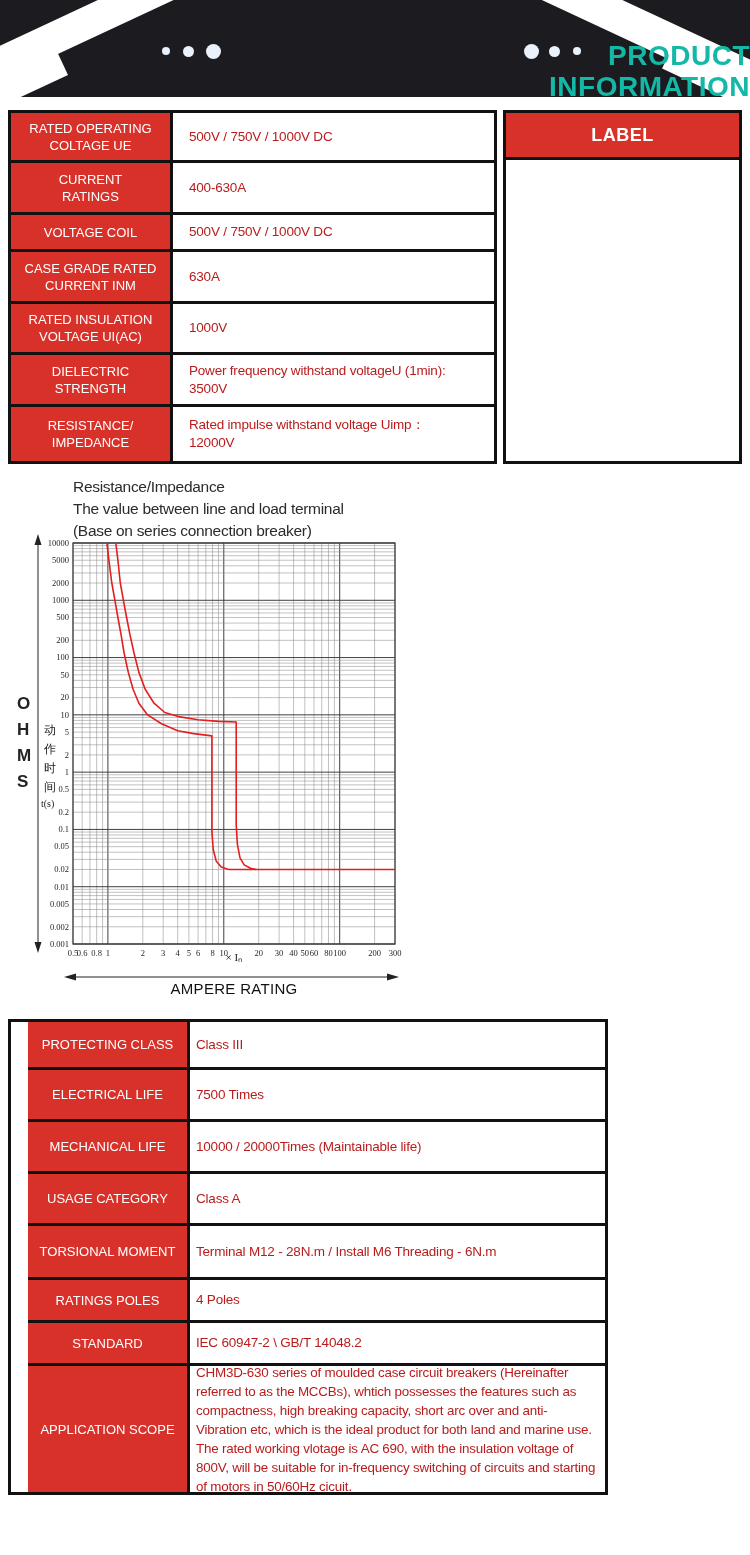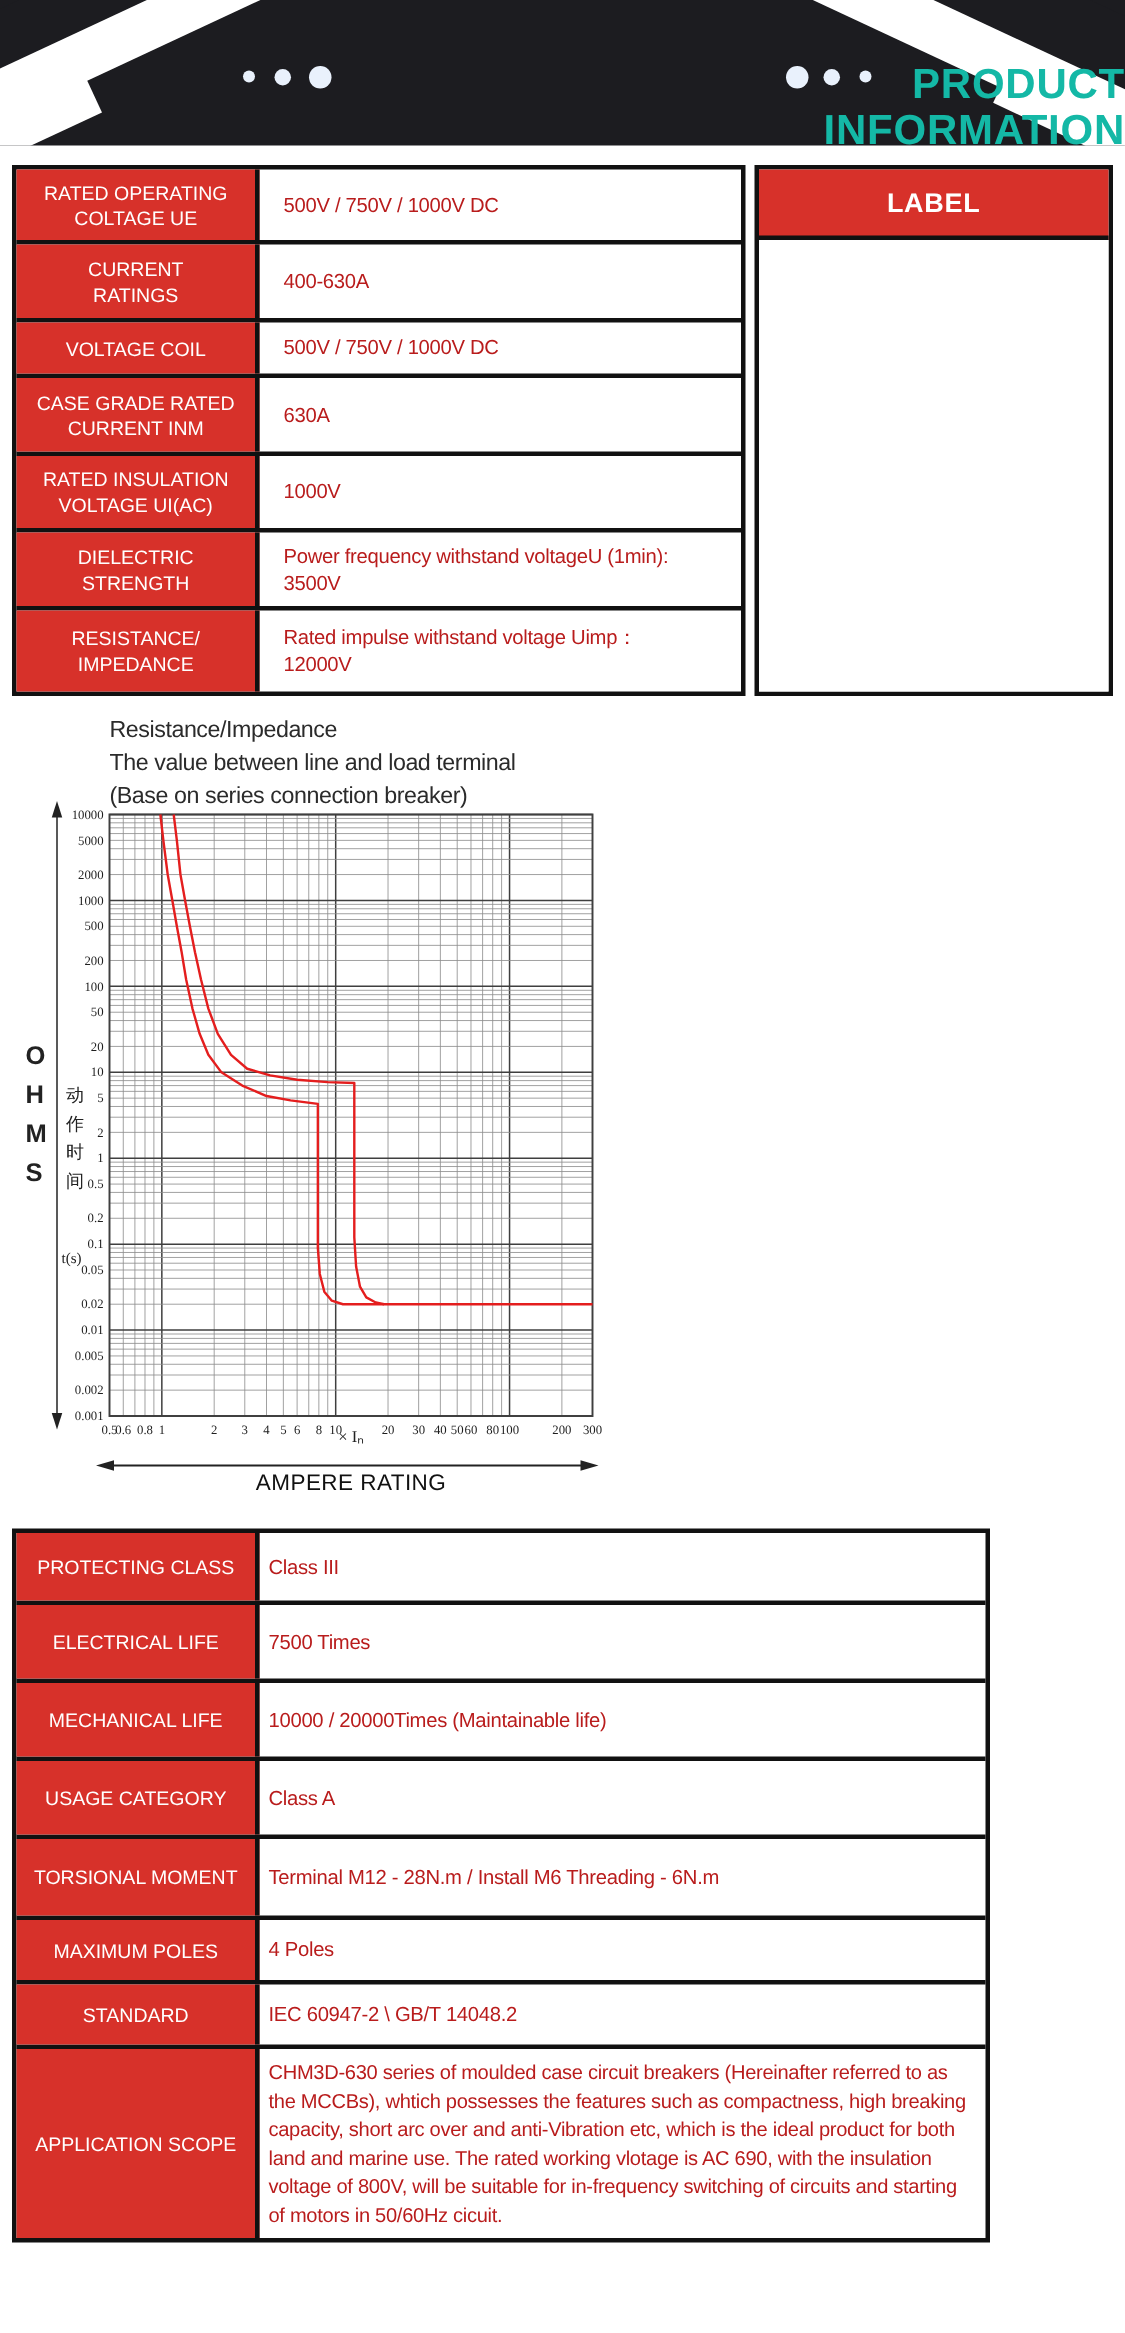--- a/index.html
+++ b/index.html
@@ -44,39 +44,39 @@
   .t1 .row:nth-child(5){height:51px} .t1 .row:nth-child(6){height:52px}
   .t1 .row:nth-child(7){height:54px}
 
   .label-panel { width:239px; margin-left:6px; border:3px solid #111; display:flex; flex-direction:column; }
   .label-head { height:47px; background:#d7312a; border-bottom:3px solid #111; color:#fff;
                 font-weight:bold; font-size:18px; letter-spacing:0.5px;
                 display:flex; align-items:center; justify-content:center; }
   .label-body { flex:1; background:#fff; }
 
   .t2-wrap { margin:12px 8px 0 8px; }
-  .t2 { width:652px; }
+  .t2 { width:600px;padding-left:17px; }
   .t2 .cell-value { padding-left:6px; }
   .t2 .row:nth-child(1){height:48px} .t2 .row:nth-child(2){height:52px}
   .t2 .row:nth-child(3){height:52px} .t2 .row:nth-child(4){height:52px}
   .t2 .row:nth-child(5){height:54px} .t2 .row:nth-child(6){height:43px}
   .t2 .row:nth-child(7){height:43px} .t2 .row:nth-child(8){height:126px}
   .t2 .row:nth-child(8) .cell-value { padding:5px 8px 5px 6px; line-height:19px; font-size:13.4px; }
 
   
   .chart-sec { position:relative; height:535px; margin-top:8px; }
   .chart-titles { position:absolute; left:73px; top:4px; font-size:15.5px; line-height:22px;
                   color:#2b2b2b; letter-spacing:-0.3px; }
   .chart-svg { position:absolute; left:0; top:0; }
   .ohms { position:absolute; left:17px; top:219px; width:1em; font-size:17px; font-weight:bold;
           color:#222; line-height:26px; word-break:break-all; text-align:left; }
   .y-cjk { position:absolute; left:44px; top:249px; width:1em; font-size:12px; color:#222;
            line-height:19px; word-break:break-all; text-align:center; }
   .y-unit { position:absolute; left:41px; top:326px; font-size:10px; color:#222;
-            font-family:"Liberation Serif", serif;margin-top:36px; }
+            font-family:"Liberation Serif", serif; }
   .x-mult { position:absolute; left:73px; top:477px; width:322px; text-align:center;
             font-size:11px; color:#222; font-family:"Liberation Serif", serif; }
   .ampere { position:absolute; left:73px; top:508px; width:322px; text-align:center;
             font-size:15px; font-weight:normal; color:#111; letter-spacing:0.3px; }
 </style>
 </head>
 <body>
 
 <div class="page">
 
@@ -316,21 +316,21 @@
       </div>
       <div class="row">
         <div class="cell-label">USAGE CATEGORY</div>
         <div class="cell-value">Class A</div>
       </div>
       <div class="row">
         <div class="cell-label">TORSIONAL MOMENT</div>
         <div class="cell-value">Terminal M12 - 28N.m / Install M6 Threading - 6N.m</div>
       </div>
       <div class="row">
-        <div class="cell-label">MAXIMUM POLES</div>
+        <div class="cell-label">RATINGS POLES</div>
         <div class="cell-value">4 Poles</div>
       </div>
       <div class="row">
         <div class="cell-label">STANDARD</div>
         <div class="cell-value">IEC 60947-2 \ GB/T 14048.2</div>
       </div>
       <div class="row">
         <div class="cell-label">APPLICATION SCOPE</div>
         <div class="cell-value">CHM3D-630 series of moulded case circuit breakers (Hereinafter referred to as the MCCBs), whtich possesses the features such as compactness, high breaking capacity, short arc over and anti-Vibration etc, which is the ideal product for both land and marine use. The rated working vlotage is AC 690, with the insulation voltage of 800V, will be suitable for in-frequency switching of circuits and starting of motors in 50/60Hz cicuit.</div>
       </div>

